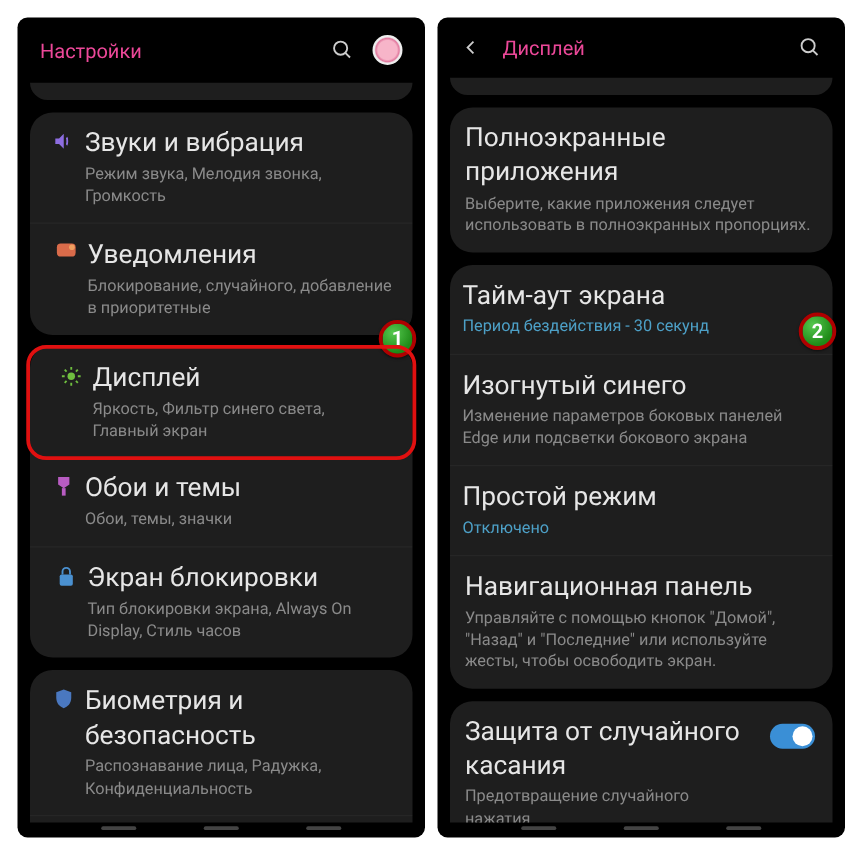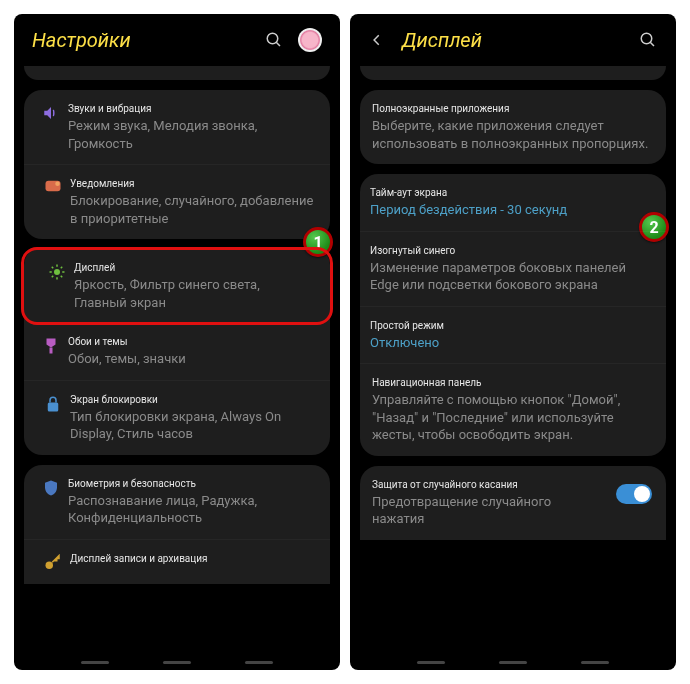--- a/index.html
+++ b/index.html
@@ -28,25 +28,24 @@
     padding: 14px 18px 14px 18px;
     color: #eee;
   }
   .back-btn {
     width: 18px; height: 18px;
     margin-right: 16px;
     display: flex; align-items: center; justify-content: center;
     cursor: pointer;
   }
   .page-title {
-    font-size: 20px;
+    font-size: 16px;
     font-weight: 400;
-    color: #fde047;
+    color: #ec4899;
     flex: 1;
-    font-style: italic;
   }
   .search-btn {
     width: 20px; height: 20px;
     margin-left: 10px;
     display: flex; align-items: center; justify-content: center;
     cursor: pointer;
   }
   .avatar {
     width: 24px; height: 24px;
     border-radius: 50%;
@@ -77,21 +76,21 @@
   .row .icon-slot {
     width: 34px;
     display: flex;
     align-items: center;
     justify-content: center;
     padding-top: 2px;
     flex-shrink: 0;
   }
   .row .text-slot { flex: 1; min-width: 0; }
   .row .title {
-    font-size: 10px;
+    font-size: 21px;
     color: #e6e6e6;
     line-height: 1.3;
     margin-bottom: 2px;
   }
   .row .subtitle {
     font-size: 13px;
     color: #8a8a8a;
     line-height: 1.35;
   }
   .row .subtitle.accent { color: #4da0c7; }

